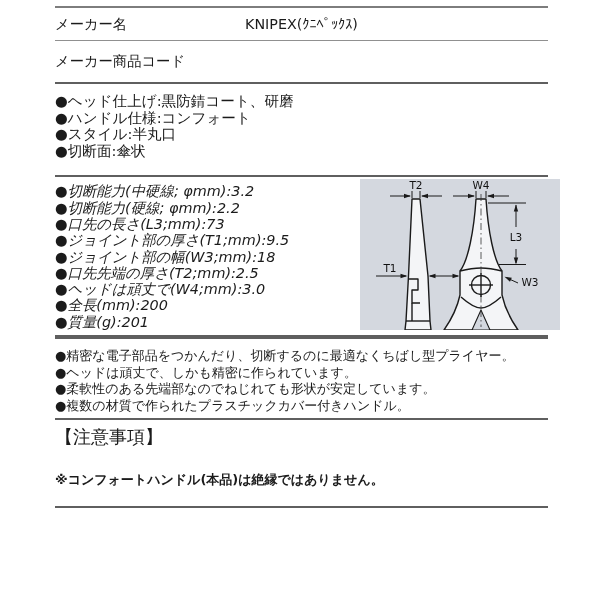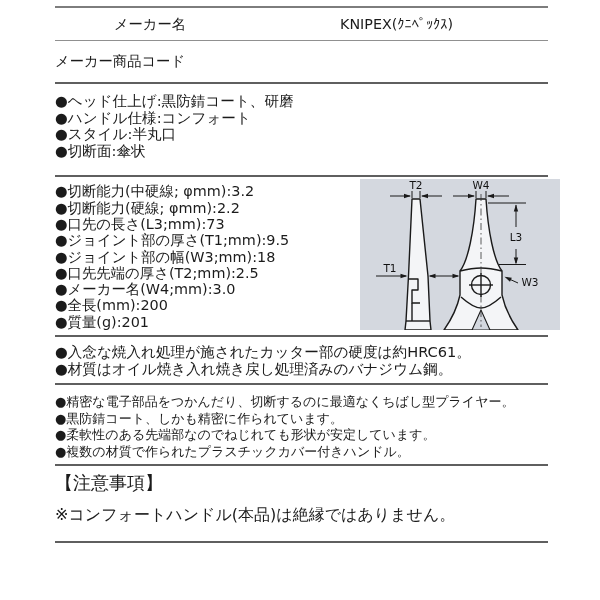--- a/index.html
+++ b/index.html
@@ -6,46 +6,46 @@
   .page{
     width:600px;height:600px;box-sizing:border-box;
     background:#fff;color:#1b1b1b;
     font-family:"DejaVu Sans",sans-serif;
     padding:6px 52px 0 55px;
     overflow:hidden;
   }
   
   .info-table{border-top:2px solid #7d7d7d;font-size:14.3px;}
   .t-row{display:flex;align-items:center;}
-  .t-row.r1{height:32px;border-bottom:1px solid #909090;text-align:center;}
+  .t-row.r1{height:32px;border-bottom:1px solid #909090;}
   .t-row.r2{height:41px;gap:32px;}
   .t-lbl{width:190px;flex:none;}
   .t-val{flex:1;}
   
   .divider{height:0;border:none;border-top:2px solid #5f5f5f;margin:0;}
   
   ul{list-style:none;margin:0;padding:0;}
   li{white-space:normal;}
   .list-a{padding:9px 0 16px;font-size:14.6px;line-height:16.6px;}
-  .list-b{padding:6px 0 5px;font-size:14.4px;line-height:16.3px;}
+  .list-b{padding:6px 0 5px;font-size:14.4px;line-height:16.3px;font-style:italic;}
   .list-c{padding:7px 0 6px;font-size:14.6px;line-height:16.5px;}
   .list-d{padding:9px 0 4px;font-size:13px;line-height:16.5px;}
   
   .spec-section{position:relative;}
   .diagram{position:absolute;top:2px;right:0;width:188px;height:151px;}
   .diagram svg{display:block;}
   .o{stroke:#1a1a1a;stroke-width:1.4;fill:none;stroke-linejoin:round;}
   .body-fill{fill:#f4f5f7;stroke:#1a1a1a;stroke-width:1.4;stroke-linejoin:round;}
   .dim{stroke:#1a1a1a;stroke-width:1;fill:none;}
   .ah{fill:#1a1a1a;stroke:none;}
   .dlabel{font-family:"DejaVu Sans",sans-serif;font-size:10.5px;fill:#111;}
   .cline{stroke:#333;stroke-width:0.8;stroke-dasharray:7 3 1.5 3;fill:none;}
   
   .caution-heading{margin-top:8px;font-size:18px;line-height:17px;}
-  .caution-note{margin-top:15px;font-size:16px;line-height:17px;}
+  .caution-note{margin-top:26px;font-size:13px;line-height:17px;font-weight:bold;}
   .bottom-line{margin-top:18px;border:none;border-top:2px solid #5f5f5f;}
 </style>
 </head>
 <body>
 
 <div class="page">
 
   <div class="info-table">
     <div class="t-row r1">
       <div class="t-lbl">メーカー名</div>
@@ -68,21 +68,21 @@
   <div class="divider"></div>
 
   <div class="spec-section">
     <ul class="list-b">
       <li>●切断能力(中硬線; φmm):3.2</li>
       <li>●切断能力(硬線; φmm):2.2</li>
       <li>●口先の長さ(L3;mm):73</li>
       <li>●ジョイント部の厚さ(T1;mm):9.5</li>
       <li>●ジョイント部の幅(W3;mm):18</li>
       <li>●口先先端の厚さ(T2;mm):2.5</li>
-      <li>●メーカー名(W4;mm):3.0</li>
+      <li>●ヘッドは頑丈で(W4;mm):3.0</li>
       <li>●全長(mm):200</li>
       <li>●質量(g):201</li>
     </ul>
 
     <div class="diagram">
       <svg width="200" height="151" viewBox="0 0 200 151" xmlns="http://www.w3.org/2000/svg">
         <rect x="0" y="0" width="200" height="151" fill="#d4d8df"></rect>
 
         <path class="body-fill" d="M52,20 L60,20 L68,97 L70,142 L71,151 L45,151 L46,142 L48.5,97 Z"></path>
         <line class="o" x1="46" y1="142" x2="70" y2="142"></line>
@@ -131,30 +131,26 @@
 
         <line class="dim" x1="147" y1="99" x2="158" y2="104"></line>
         <polygon class="ah" points="144.5,97.8 151.8,98.7 150,102.7"></polygon>
         <text class="dlabel" x="170" y="107" text-anchor="middle">W3</text>
       </svg>
     </div>
   </div>
 
   <div class="divider"></div>
 
-  <ul class="list-c">
-    <li>●入念な焼入れ処理が施されたカッター部の硬度は約HRC61。</li>
-    <li>●材質はオイル焼き入れ焼き戻し処理済みのバナジウム鋼。</li>
-  </ul>
 
   <div class="divider"></div>
 
   <ul class="list-d">
     <li>●精密な電子部品をつかんだり、切断するのに最適なくちばし型プライヤー。</li>
-    <li>●黒防錆コート、しかも精密に作られています。</li>
+    <li>●ヘッドは頑丈で、しかも精密に作られています。</li>
     <li>●柔軟性のある先端部なのでねじれても形状が安定しています。</li>
     <li>●複数の材質で作られたプラスチックカバー付きハンドル。</li>
   </ul>
 
   <div class="divider"></div>
 
   <div class="caution-heading">【注意事項】</div>
   <div class="caution-note">※コンフォートハンドル(本品)は絶縁ではありません。</div>
 
   <div class="bottom-line"></div>

